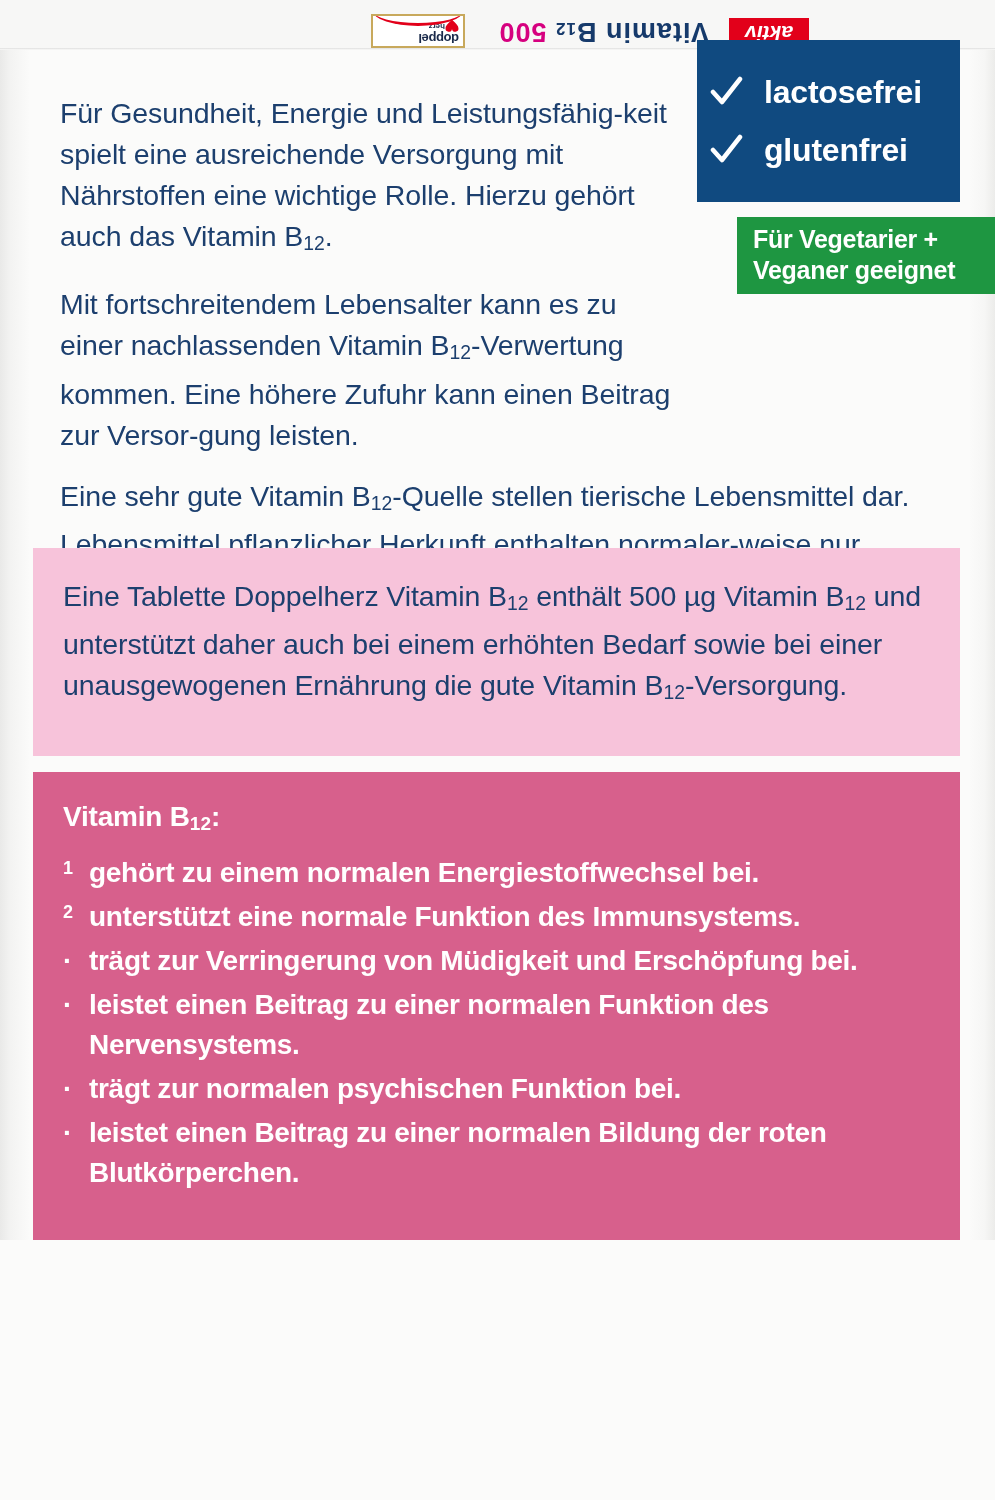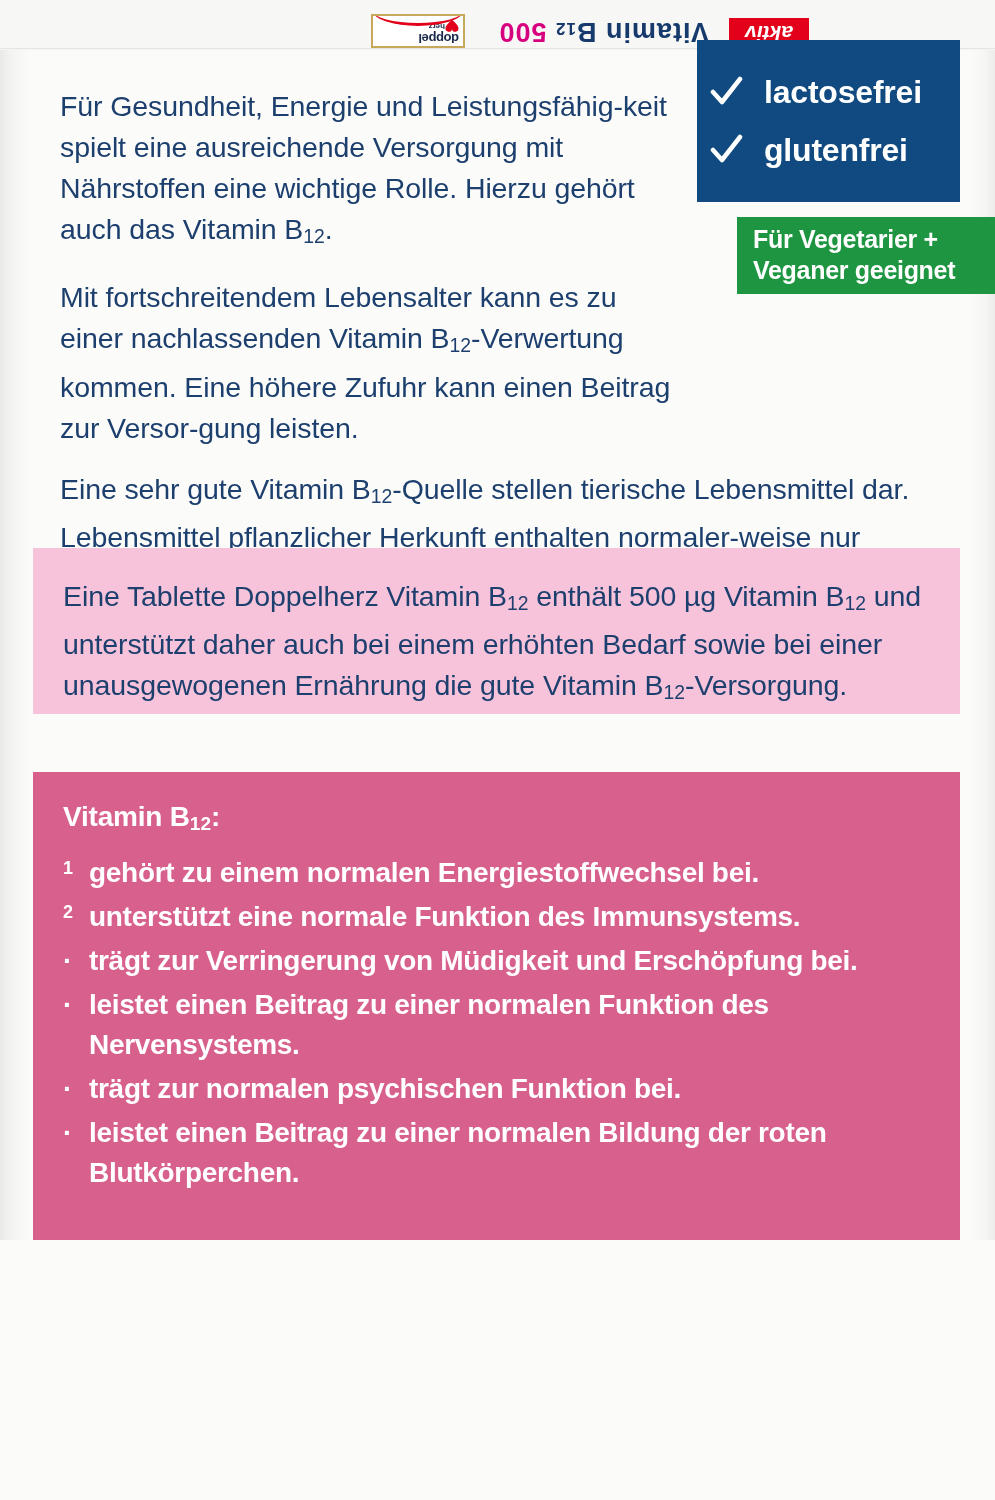--- a/index.html
+++ b/index.html
@@ -195,37 +195,38 @@
   }
   .para {
     color: #1c3f6e;
     font-size: 28.5px;
     line-height: 41px;
     margin: 0 0 20px 0;
     letter-spacing: -0.1px;
   }
   .para.narrow {
     width: 625px;
+    margin-top: 7px;
   }
   .para.wide {
     width: 880px;
   }
   sub.b12 {
     font-size: 0.68em;
     vertical-align: -0.22em;
     letter-spacing: 0;
   }
 
   
   .box-light {
     position: absolute;
     left: 33px;
     top: 548px;
     width: 927px;
-    height: 166px;
+    height: 208px;
     background: #f7c3da;
     box-sizing: border-box;
     padding: 28px 30px 0 30px;
   }
   .box-light p {
     margin: 0;
     color: #1c3f6e;
     font-size: 28.5px;
     line-height: 41px;
     letter-spacing: -0.1px;

